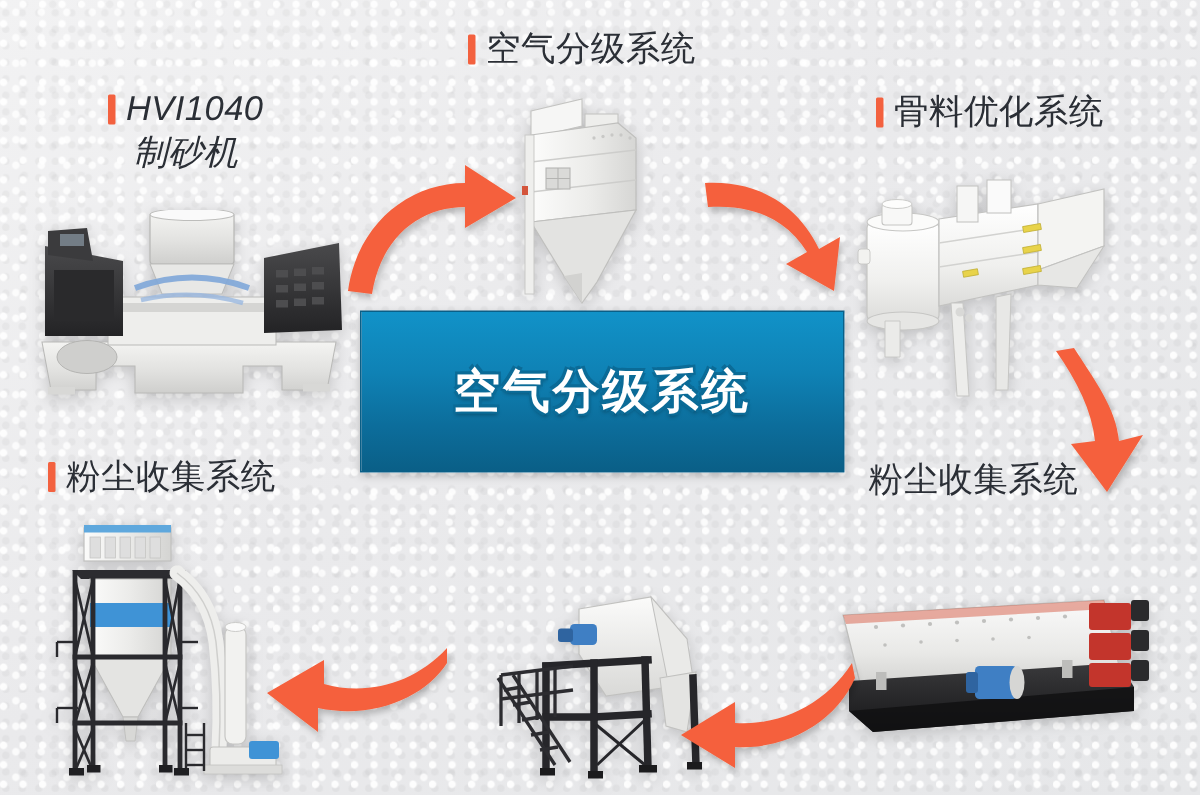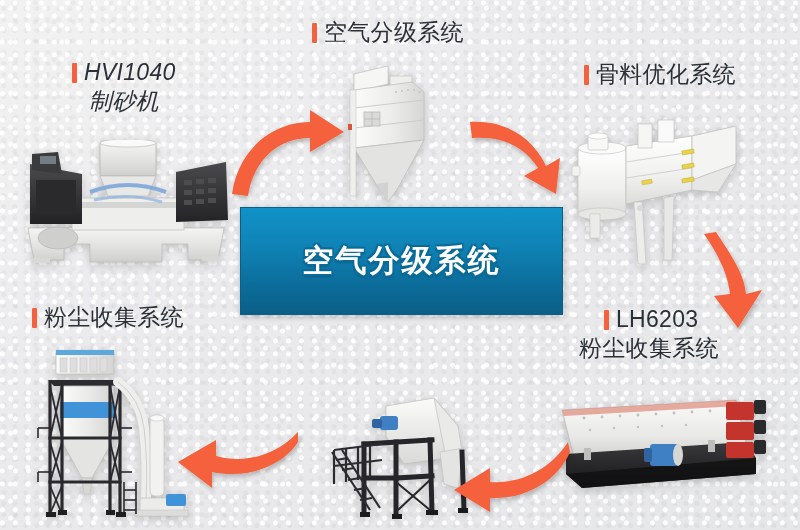--- a/index.html
+++ b/index.html
@@ -482,21 +482,20 @@
 
   <div class="label lbl-air">
     <span class="ln ln1"><span class="bar"></span><span>空气分级系统</span></span>
   </div>
 
   <div class="label lbl-fine">
     <span class="ln ln1"><span class="bar"></span><span>骨料优化系统</span></span>
   </div>
 
   <div class="label lbl-lh">
-    <span class="ln ln1"><span class="bar"></span><span>LH6203</span></span>
     <span class="ln ln2">粉尘收集系统</span>
   </div>
 
 
   <div class="label lbl-dust">
     <span class="ln ln1"><span class="bar"></span><span>粉尘收集系统</span></span>
   </div>
 
   <div id="center-box">
     <div class="t">空气分级系统</div>

